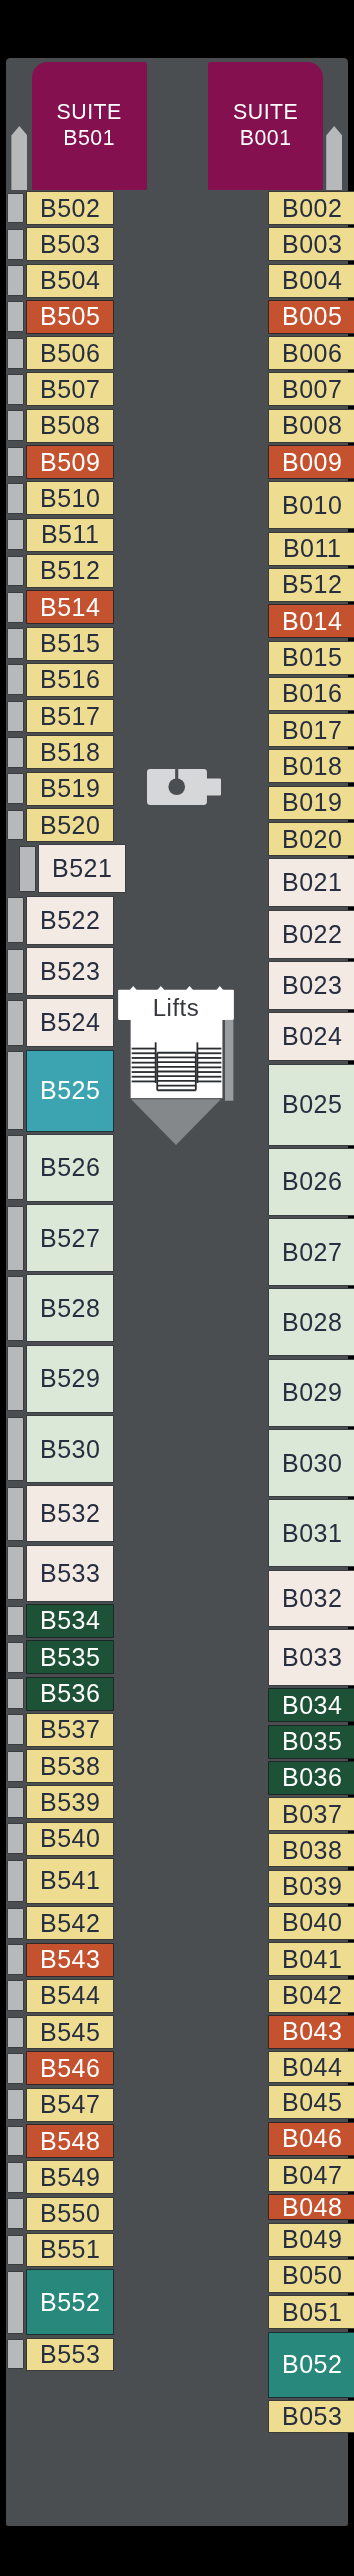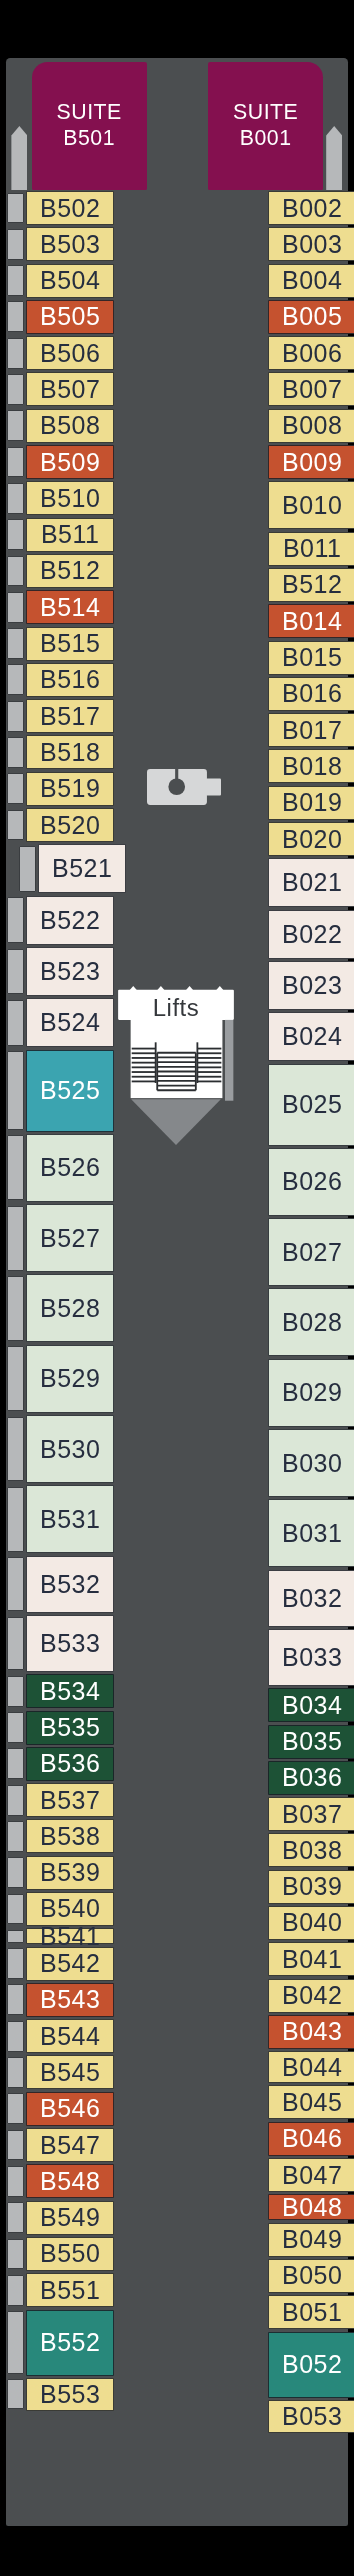--- a/index.html
+++ b/index.html
@@ -183,24 +183,20 @@
         <div class="balcony left"></div>
       </div>
       <div class="row" style="height: 68px;">
         <div class="cabin t-mint">B529</div>
         <div class="balcony left"></div>
       </div>
       <div class="row" style="height: 68px;">
         <div class="cabin t-mint">B530</div>
         <div class="balcony left"></div>
       </div>
-      <div class="row" style="height: 68px;">
-        <div class="cabin t-mint">B531</div>
-        <div class="balcony left"></div>
-      </div>
       <div class="row" style="height: 57px;">
         <div class="cabin t-pink">B532</div>
         <div class="balcony left"></div>
       </div>
       <div class="row" style="height: 57px;">
         <div class="cabin t-pink">B533</div>
         <div class="balcony left"></div>
       </div>
       <div class="row" style="height: 34px;">
         <div class="cabin t-green">B534</div>
@@ -223,21 +219,21 @@
         <div class="balcony left"></div>
       </div>
       <div class="row" style="height: 34px;">
         <div class="cabin t-yellow">B539</div>
         <div class="balcony left"></div>
       </div>
       <div class="row" style="height: 34px;">
         <div class="cabin t-yellow">B540</div>
         <div class="balcony left"></div>
       </div>
-      <div class="row" style="height: 16px;">
+      <div class="row" style="height: 46px;">
         <div class="cabin t-yellow">B541</div>
         <div class="balcony left"></div>
       </div>
       <div class="row" style="height: 34px;">
         <div class="cabin t-yellow">B542</div>
         <div class="balcony left"></div>
       </div>
       <div class="row" style="height: 34px;">
         <div class="cabin t-orange">B543</div>
         <div class="balcony left"></div>

